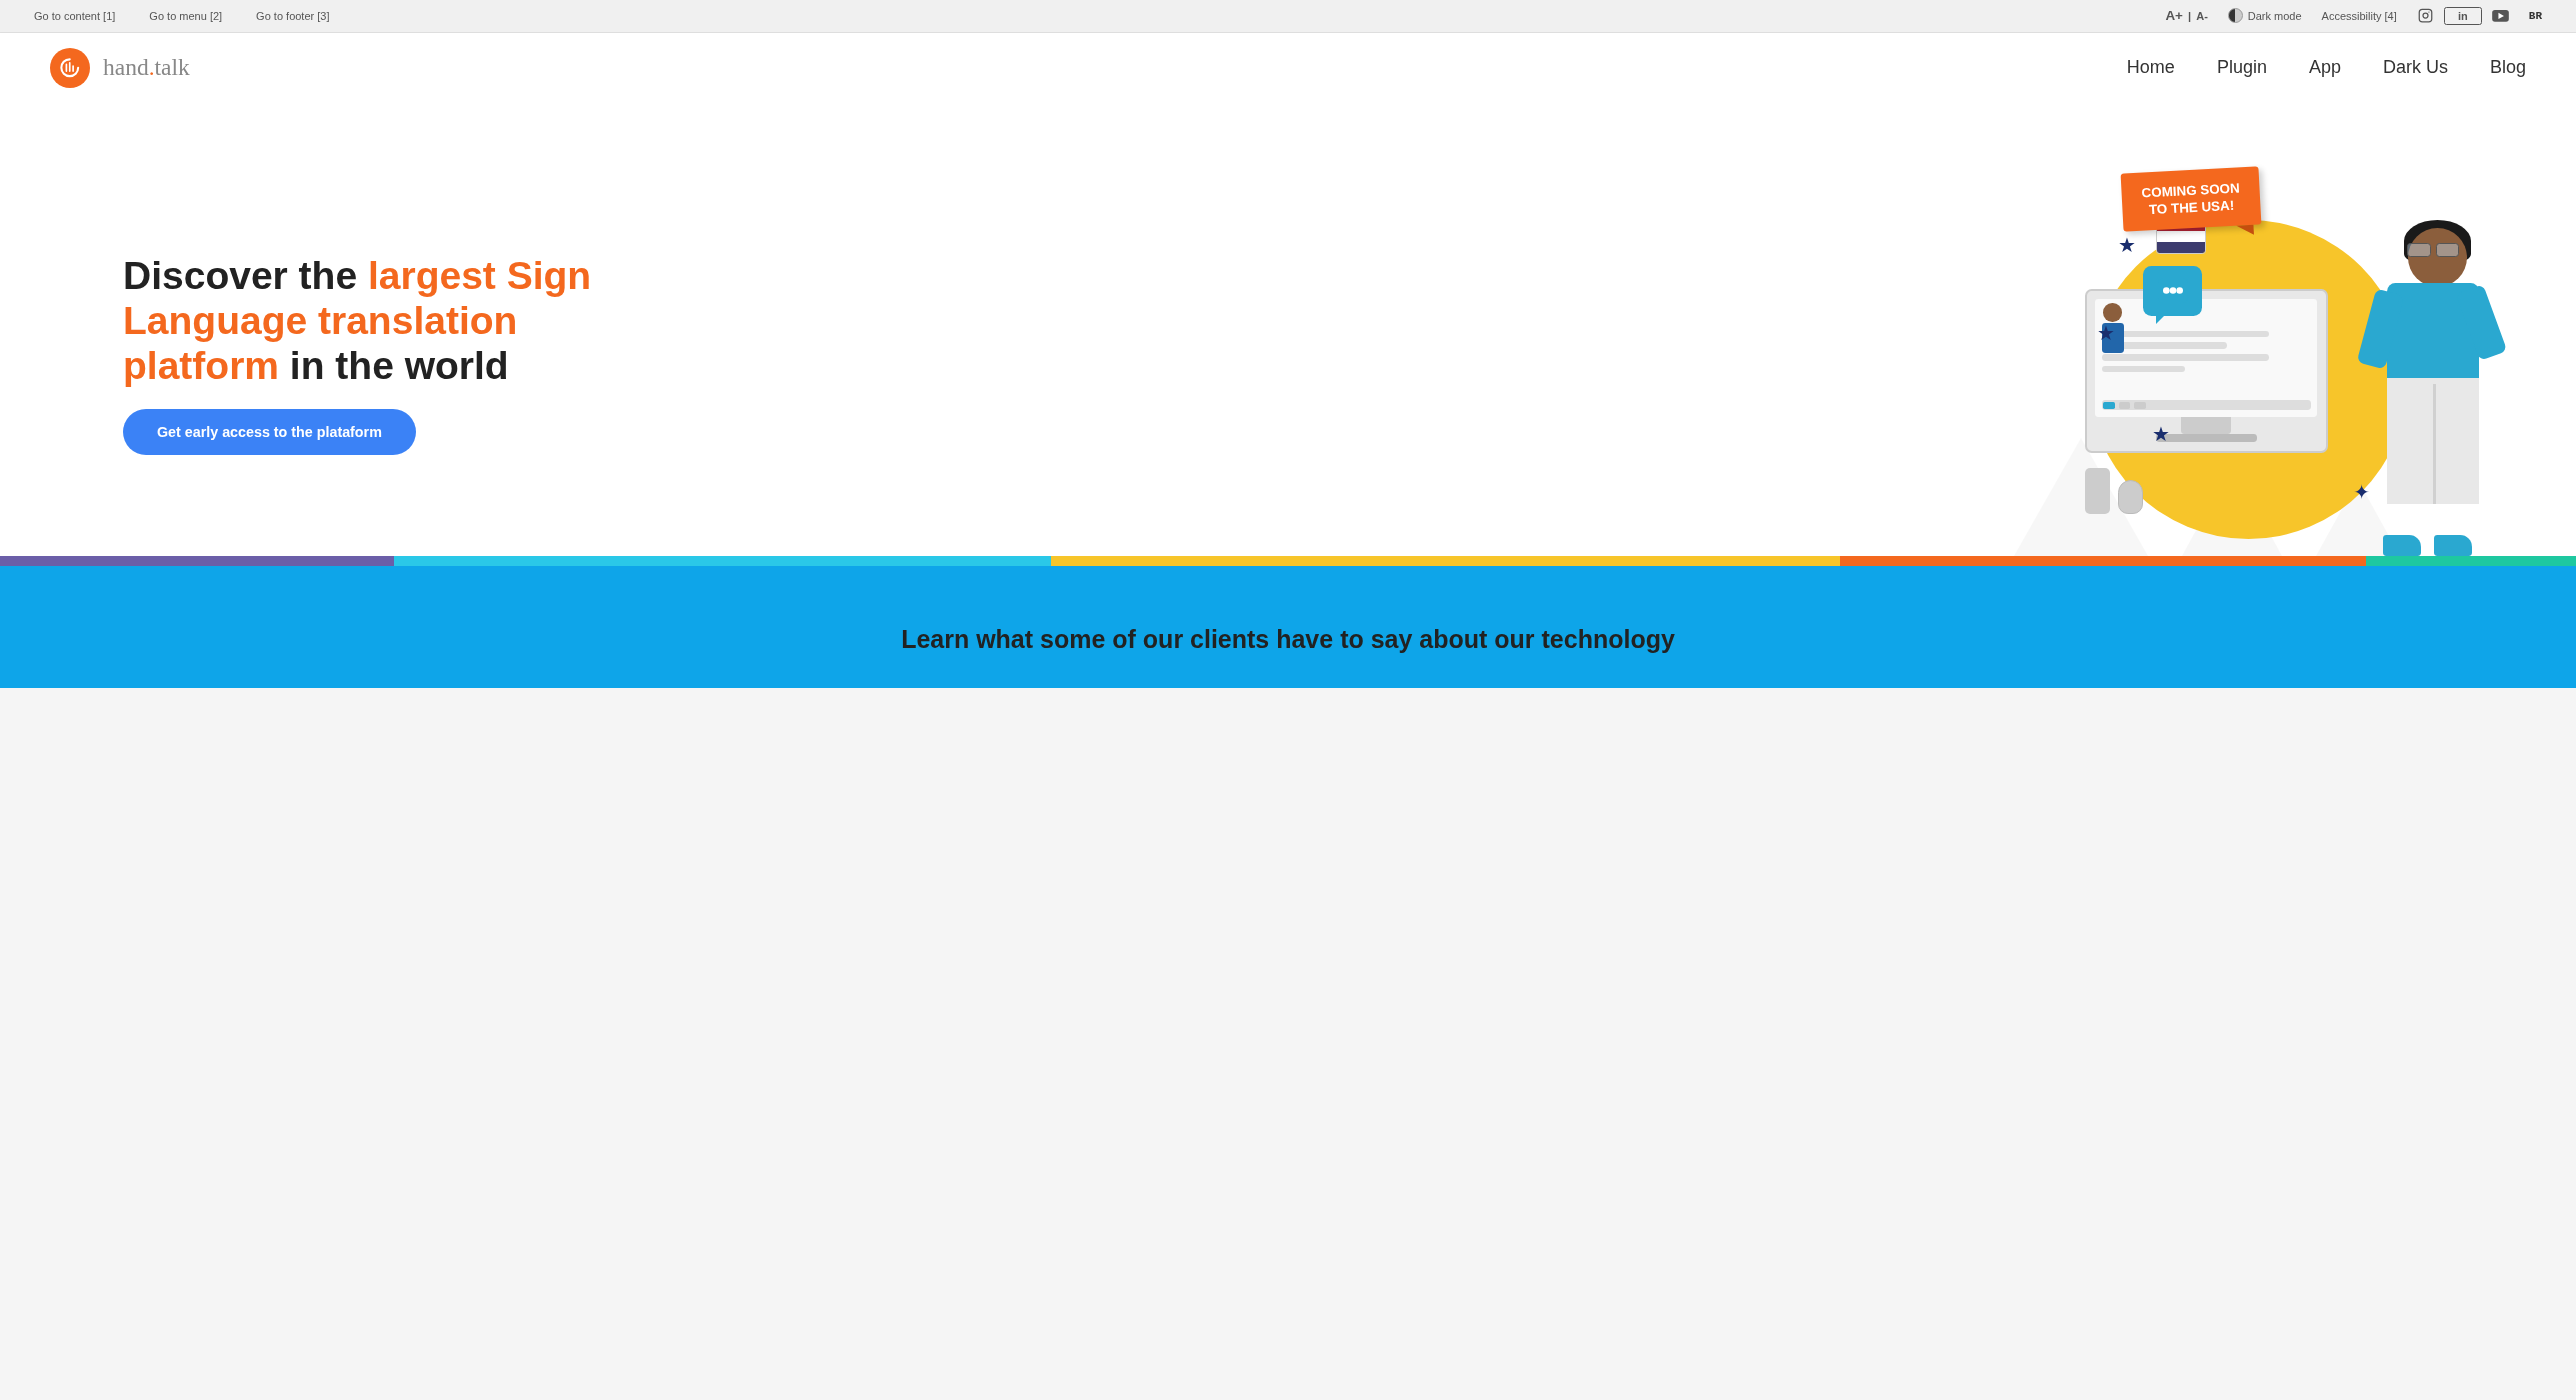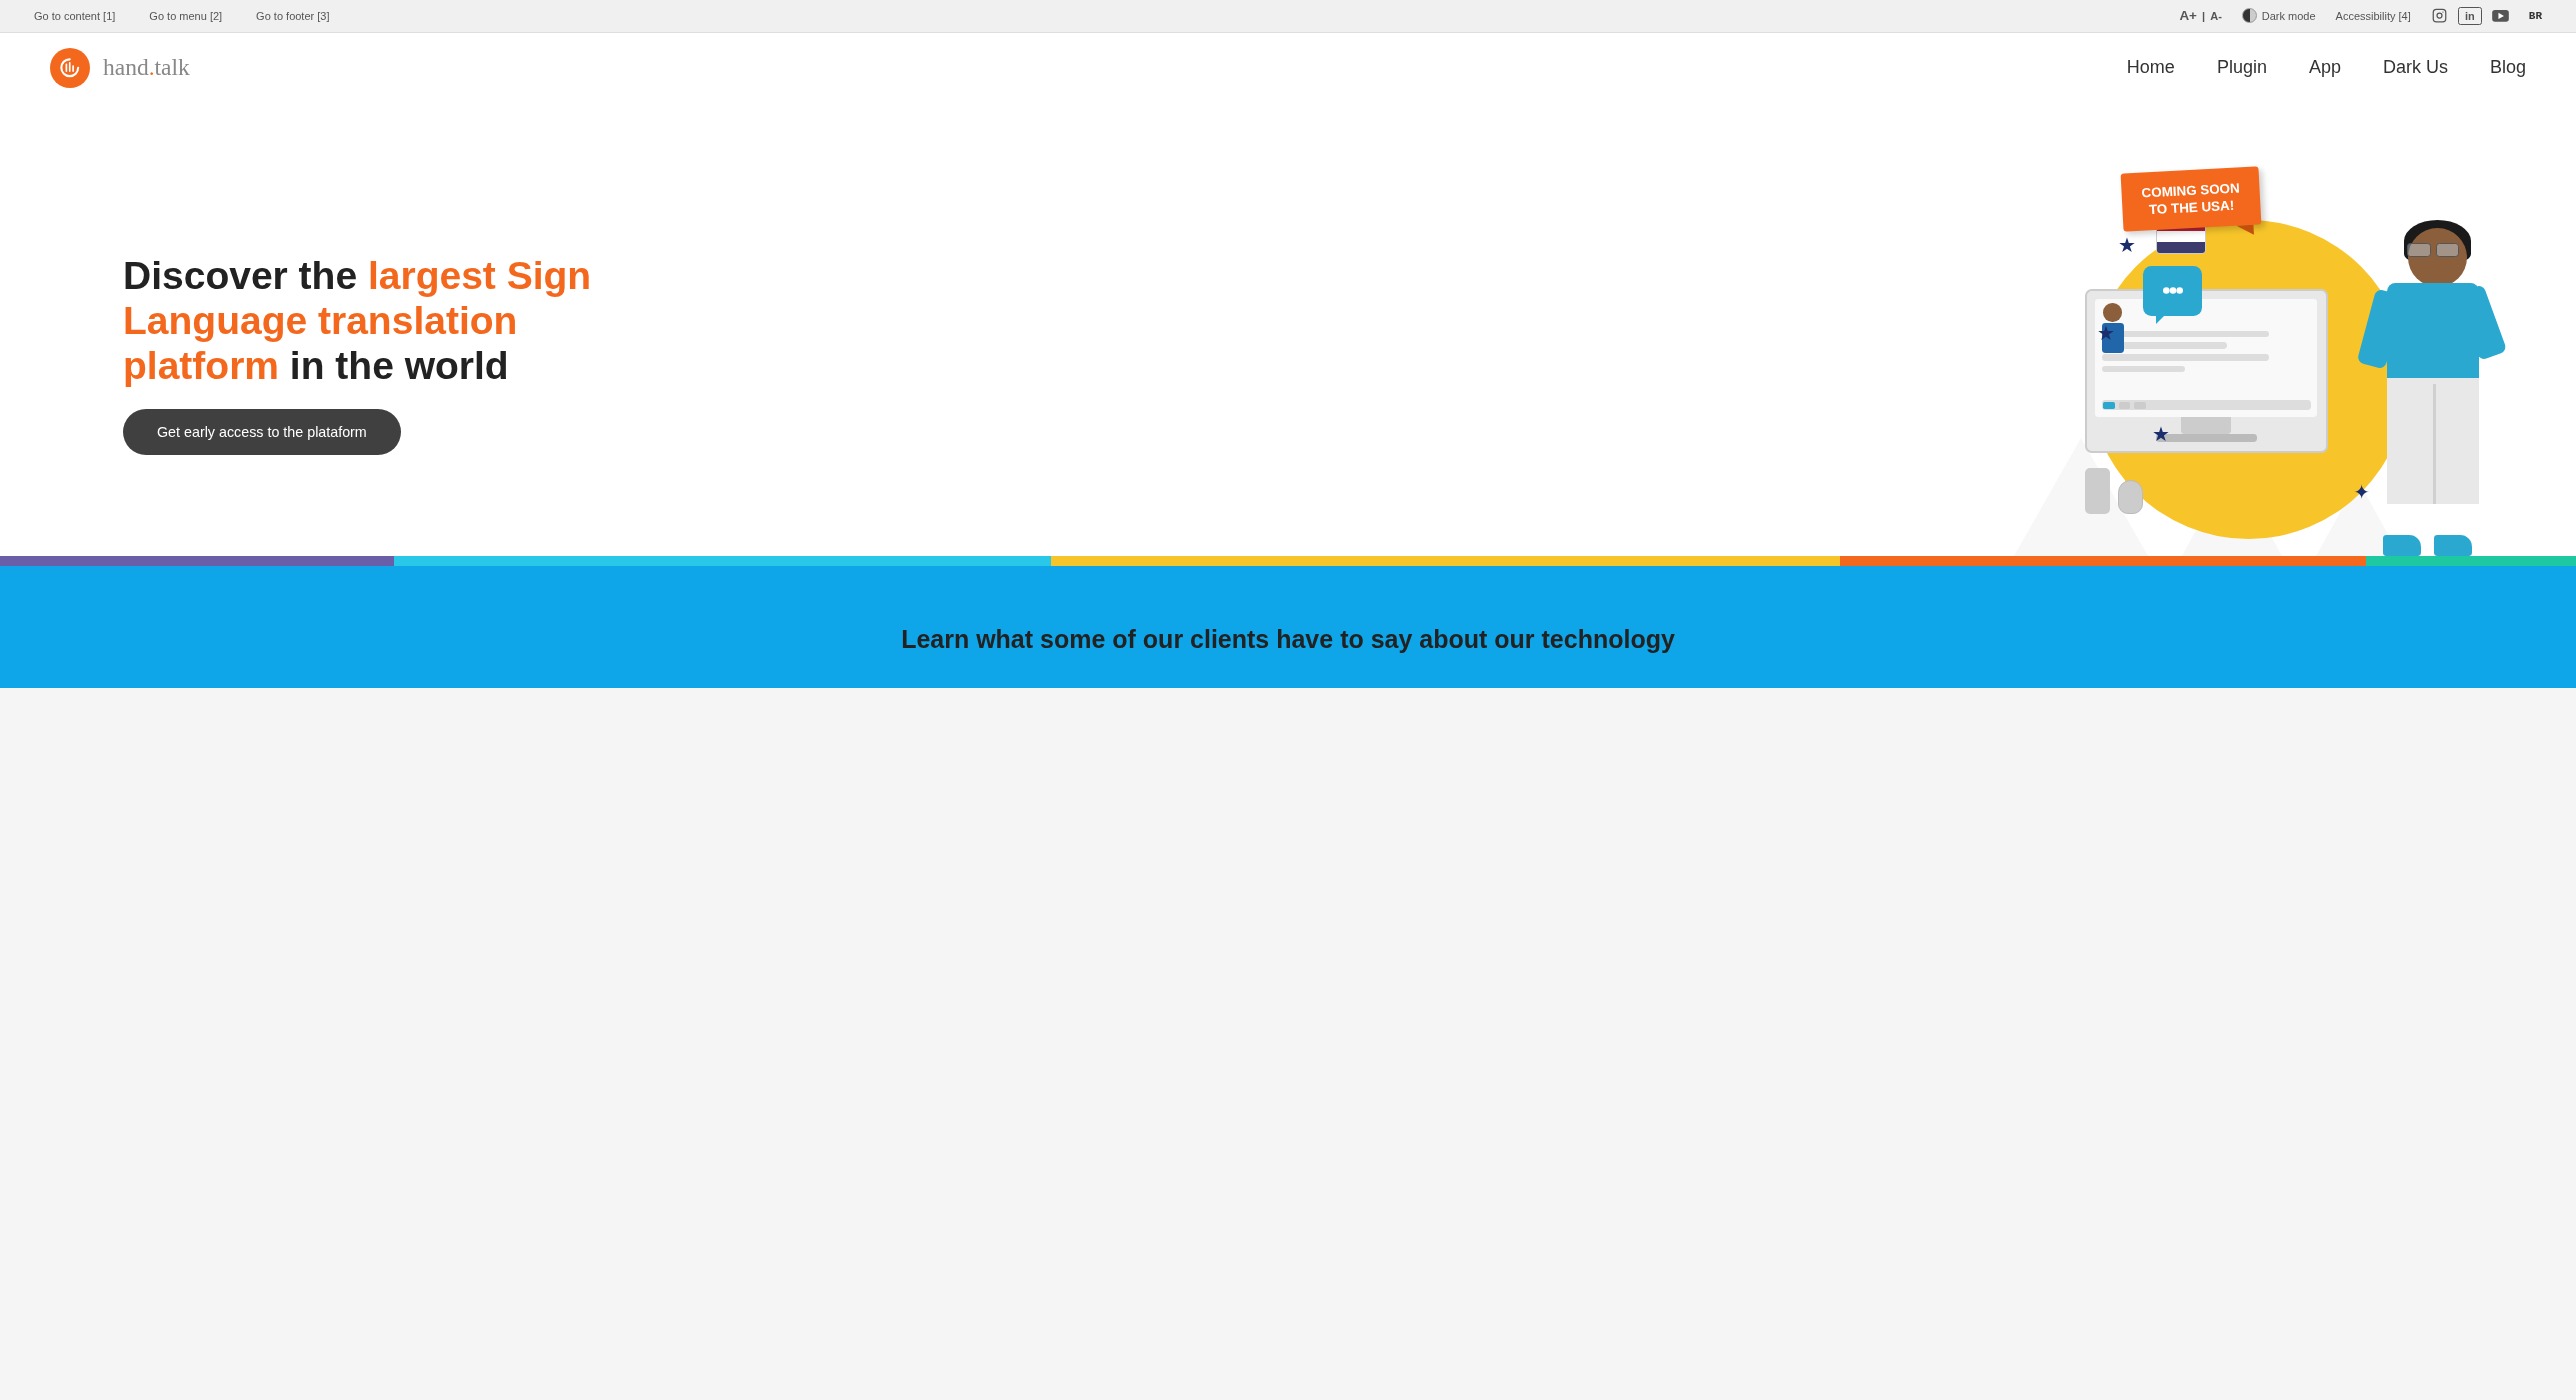--- a/index.html
+++ b/index.html
@@ -89,27 +89,27 @@
     }
     .hero-title .highlight { color: #f4681e; }
     .hero-subtitle {
       font-size: 15px;
       color: #444;
       line-height: 1.6;
       margin-bottom: 34px;
       max-width: 437px;
     }
     .cta-btn {
-      background: #404040;
+      background: #3b82f6;
       color: #fff;
       border: none;
       border-radius: 25px;
       padding: 15px 34px;
       font-size: 14.3px;
-      font-weight: 400;
+      font-weight: 700;
       cursor: pointer;
       white-space: nowrap;
     }
 
     
     .hero-right {
       position: relative;
       width: 437px;
       min-height: 403px;
       flex-shrink: 0;
@@ -318,21 +318,21 @@
     </div>
     <a href="#">Accessibility [4]</a>
     <div class="social-icons">
       <div class="social-icon">
         <svg width="15" height="15" viewBox="0 0 24 24" fill="none" stroke="#555" stroke-width="2">
           <rect x="2" y="2" width="20" height="20" rx="5" ry="5"></rect>
           <circle cx="12" cy="12" r="4"></circle>
           <circle cx="17.5" cy="6.5" r="1" fill="#555" stroke="none"></circle>
         </svg>
       </div>
-      <div class="social-icon" style="font-size:11px;font-weight:bold;border:1.7px solid #555;border-radius:2.5px;width:24px;height:18.5px;">
+      <div class="social-icon" style="font-size:11px;font-weight:bold;border:1.7px solid #555;border-radius:2.5px;width:38px;height:18.5px;">
         <span>in</span>
       </div>
       <div class="social-icon">
         <svg width="17" height="11.8" viewBox="0 0 24 17" fill="#555">
           <rect width="24" height="17" rx="4"></rect>
           <polygon points="9,4 9,13 17,8.5" fill="white"></polygon>
         </svg>
       </div>
     </div>
     <span class="lang-btn">BR</span>

